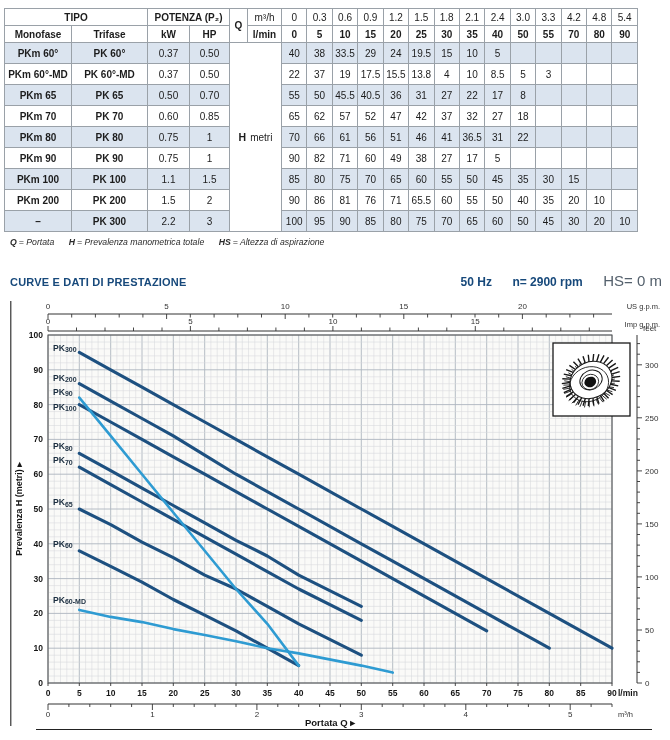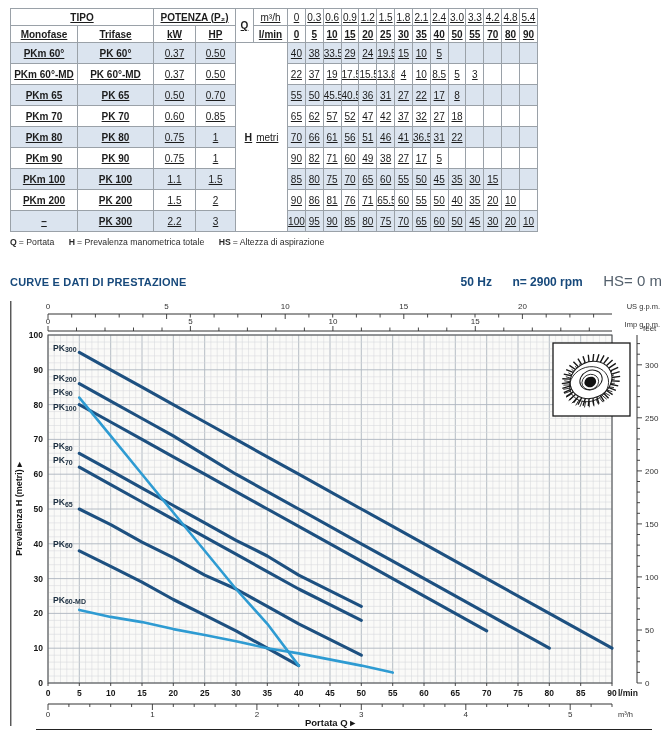--- a/index.html
+++ b/index.html
@@ -1,42 +1,42 @@
 <!DOCTYPE html>
 <html><head>
 <meta charset="utf-8">
 <style>
   html,body{margin:0;padding:0;}
   body{width:670px;height:740px;background:#ffffff;position:relative;
        font-family:"Liberation Sans",sans-serif;color:#1c1c1c;overflow:hidden;}
 
   
   table.perf{border-collapse:collapse;table-layout:fixed;position:absolute;
-             left:10px;top:8px;width:528px;border:1.5px solid #6d7378;text-decoration:underline;}
+             left:4px;top:8px;width:634px;border:1.5px solid #6d7378;}
   table.perf th,table.perf td{border:1px solid #9aa1a8;padding:0;white-space:nowrap;
              overflow:hidden;font-size:10px;color:#1c1c1c;text-align:center;}
   table.perf thead tr{height:17px;}
   table.perf tbody tr{height:21px;border-radius:10px;}
   table.perf tbody tr.alt td{background:#dbe4ef;}
   td.name{text-align:left;padding-left:5px;font-weight:bold;font-size:10.3px;color:#222;}
   th.hdr{font-weight:bold;font-size:10.3px;}
   th.hdr-left{text-align:left;padding-left:5px;font-weight:bold;font-size:10.3px;}
   th.unit-small{font-weight:normal;font-size:8.8px;color:#333;}
   th.unit-bold{font-weight:bold;font-size:9.3px;}
   td.vc{font-size:9.6px;}
   th.m3h-v{font-weight:normal;font-size:8.8px;color:#333;}
   th.lmin-v{font-weight:bold;font-size:9.3px;}
   td.hcell{background:#ffffff !important;font-size:10px;color:#222;}
   td.hcell b{font-size:10.5px;margin-right:4px;}
 
   
   .footnote{position:absolute;left:10px;top:237px;width:652px;display:flex;
             justify-content:space-between;font-size:8.7px;color:#2b2b2b;}
   .footnote b{margin-right:2px;}
-  .footnote .fpart{margin-right:12px;}
+  .footnote .fpart{margin-right:12px;font-style:italic;}
 
   
   .sect{position:absolute;left:10px;top:272px;width:652px;display:flex;
         justify-content:space-between;align-items:baseline;}
   .sect-title{color:#17497b;font-weight:bold;font-size:11px;letter-spacing:.2px;}
   .sect-right span{margin-left:16px;}
   .freq,.speed{color:#17497b;font-weight:bold;font-size:12px;}
   .hs{color:#55616d;font-size:15px;}
 
   

